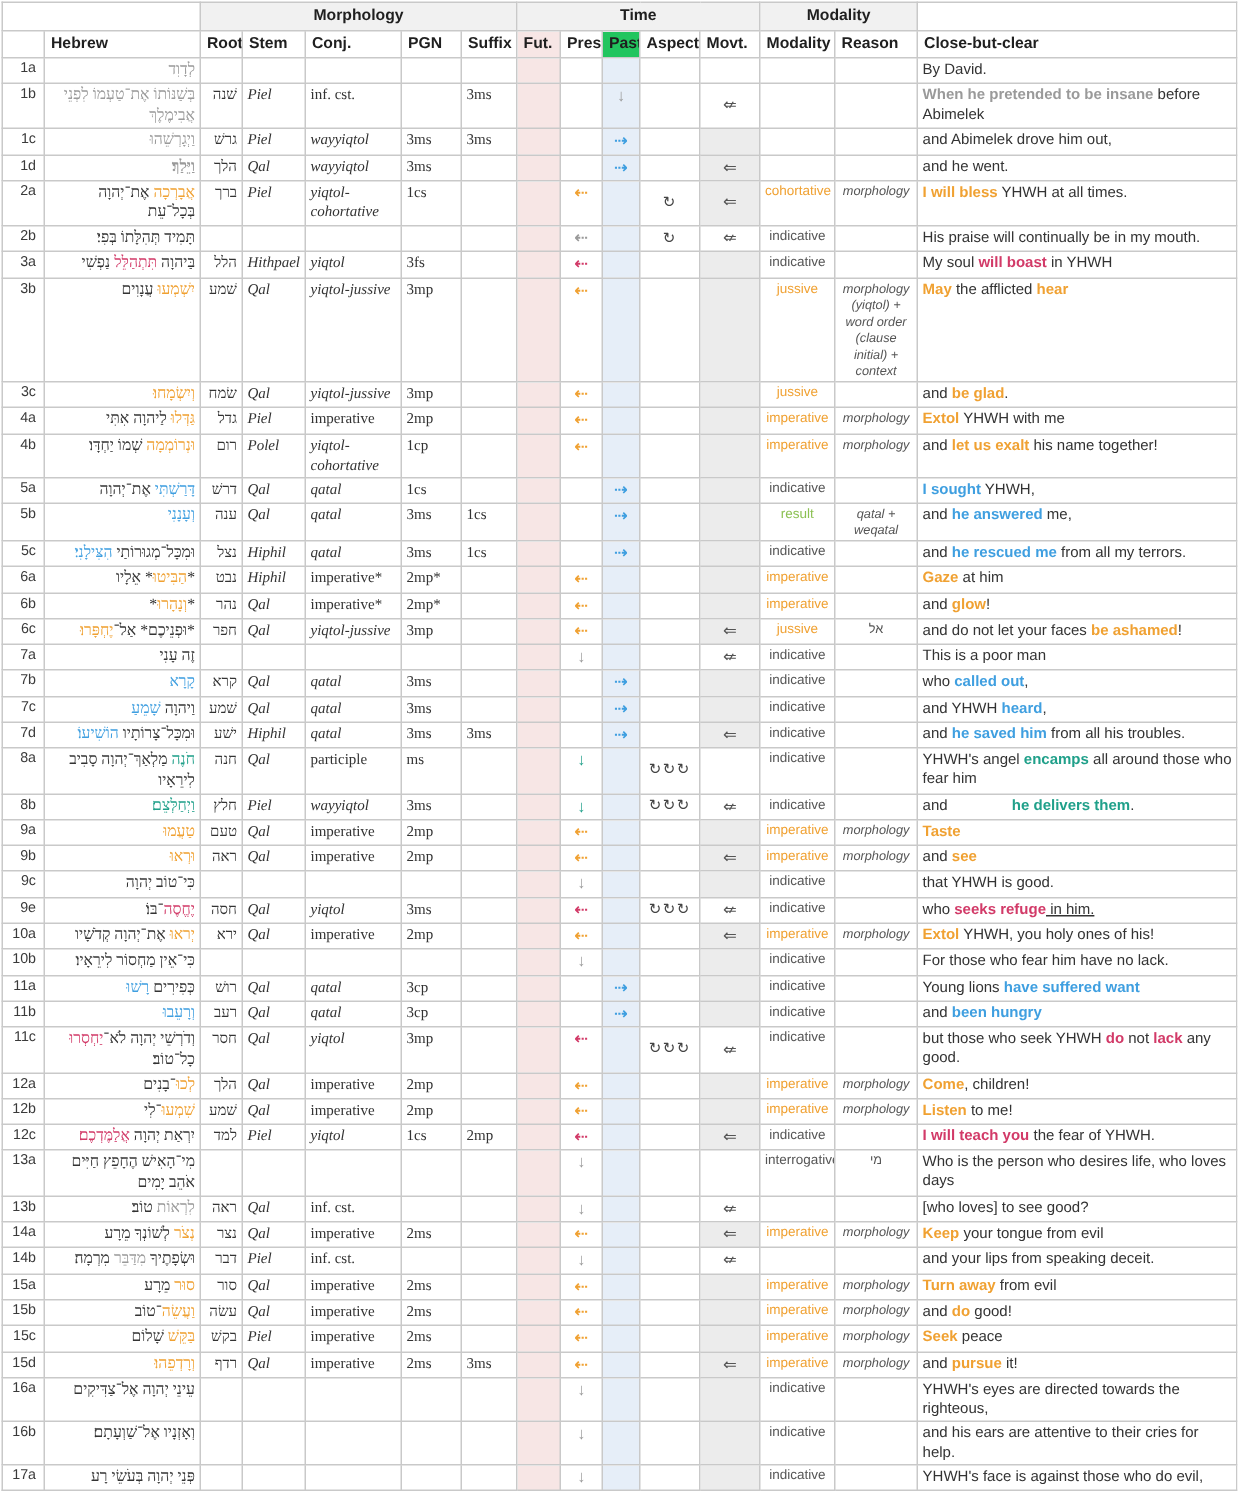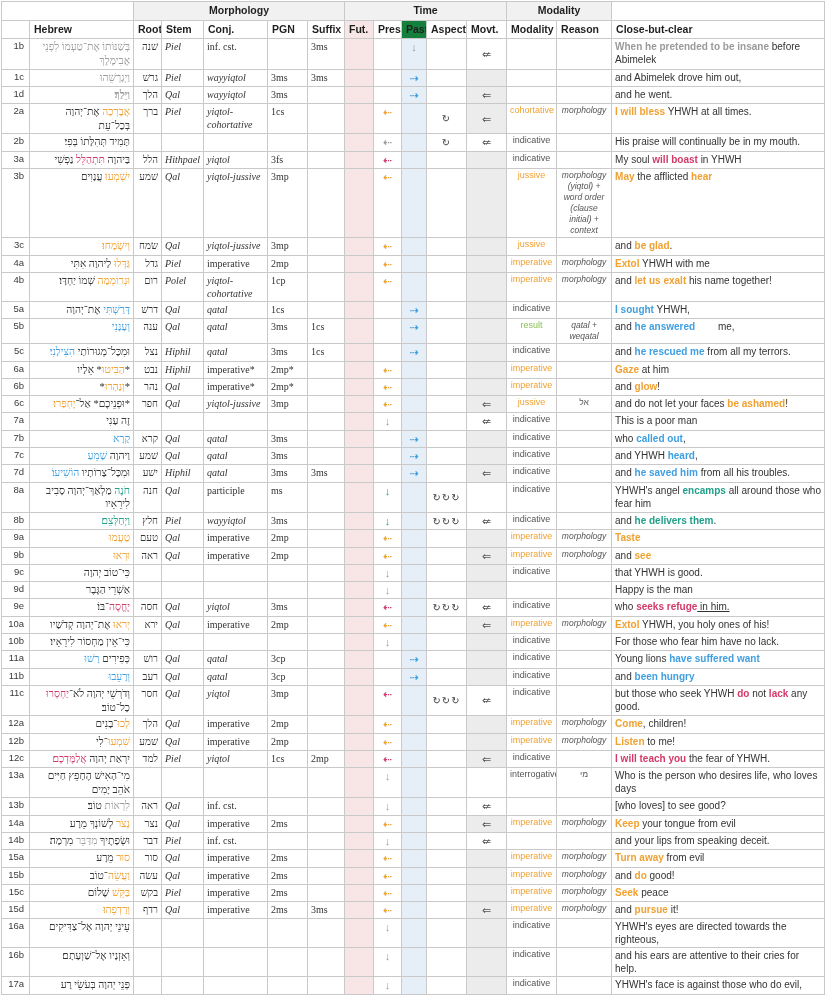--- a/index.html
+++ b/index.html
@@ -8,21 +8,21 @@
   table{border-collapse:collapse;table-layout:fixed;width:823px;}
   col.c-lbl{width:28px}col.c-heb{width:104px}col.c-root{width:28px}col.c-stem{width:42px}
   col.c-conj{width:64px}col.c-pgn{width:40px}col.c-suf{width:37px}col.c-fut{width:29px}
   col.c-pres{width:28px}col.c-past{width:25px}col.c-asp{width:40px}col.c-mov{width:40px}
   col.c-mod{width:50px}col.c-rea{width:55px}col.c-cls{width:213px}
   td,th{border:1px solid #c9c9c9;padding:1px 3px;vertical-align:top;font-size:9.5px;line-height:1.3;overflow:hidden;}
   thead th{font-size:10.5px;font-weight:bold;color:#1f1f1f;text-align:left;padding:2px 4px;}
   th.grp{text-align:center;background:#f1f1f1;}
   th.blank{background:#fff;}
   th.fut-h{background:#f7e6e5;}
-  th.past-h{background:#15803d;}
+  th.past-h{background:#22c55e;}
   td.lbl{text-align:right;color:#3a3a3a;padding-right:5px;font-size:9.5px;}
   td.heb{direction:rtl;text-align:right;font-family:"Liberation Serif","DejaVu Serif","DejaVu Sans",serif;font-size:10.5px;color:#333;}
   td.root{direction:rtl;text-align:right;font-family:"Liberation Serif","DejaVu Serif","DejaVu Sans",serif;font-size:10px;}
   td.stem{font-family:"Liberation Serif","DejaVu Serif",serif;font-style:italic;font-size:10px;}
   td.conj,td.pgn,td.suf{font-family:"Liberation Serif","DejaVu Serif",serif;font-size:10px;}
   td.conj.it{font-style:italic;}
   td.fut{background:#f7e6e5;}
   td.past{background:#e6eef8;}
   td.arr{text-align:center;vertical-align:top;font-size:11px;font-weight:bold;padding-top:1px;}
   td.asp{text-align:center;vertical-align:middle;color:#444;font-size:10px;letter-spacing:1px;white-space:nowrap;}
@@ -77,20 +77,37 @@
       <th class="past-h">Past</th>
       <th>Aspect</th>
       <th>Movt.</th>
       <th>Modality</th>
       <th>Reason</th>
       <th>Close-but-clear</th>
     </tr>
   </thead>
   <tbody id="tbody">
         <tr>
+          <td class="lbl">1a</td>
+          <td class="heb"><span style="color: rgb(154, 154, 154);">לְדָוִד</span></td>
+          <td class="root"></td>
+          <td class="stem"></td>
+          <td class="conj"></td>
+          <td class="pgn"></td>
+          <td class="suf"></td>
+          <td class="fut"></td>
+          <td class="arr "></td>
+          <td class="arr past"></td>
+          <td class="asp"></td>
+          <td class="mov"></td>
+          <td class="mod"></td>
+          <td class="rea"></td>
+          <td class="cls"><span style="color: rgb(51, 51, 51);">By David.</span></td>
+        </tr>
+        <tr>
           <td class="lbl">1b</td>
           <td class="heb"><span style="color: rgb(154, 154, 154);">בְּשַׁנּוֹתוֹ אֶת־טַעְמוֹ לִפְנֵי אֲבִימֶלֶךְ</span></td>
           <td class="root">שׁנה</td>
           <td class="stem">Piel</td>
           <td class="conj">inf. cst.</td>
           <td class="pgn"></td>
           <td class="suf">3ms</td>
           <td class="fut"></td>
           <td class="arr "></td>
           <td class="arr past"><span style="color: rgb(154, 154, 154);">↓</span></td>
@@ -278,21 +295,21 @@
           <td class="conj it">qatal</td>
           <td class="pgn">3ms</td>
           <td class="suf">1cs</td>
           <td class="fut"></td>
           <td class="arr "></td>
           <td class="arr past"><span style="color: rgb(63, 159, 224);">⇢</span></td>
           <td class="asp"></td>
           <td class="mov gray"></td>
           <td class="mod" style="color: rgb(140, 193, 83);">result</td>
           <td class="rea it">qatal + weqatal</td>
-          <td class="cls"><span style="color: rgb(51, 51, 51);">and </span><span class="seg-b" style="color: rgb(63, 159, 224);">he answered</span><span style="color: rgb(51, 51, 51); padding-left: 20px;"> me,</span></td>
+          <td class="cls"><span style="color: rgb(51, 51, 51);">and </span><span class="seg-b" style="color: rgb(63, 159, 224);">he answered</span><span style="color: rgb(51, 51, 51);"> me,</span></td>
         </tr>
         <tr>
           <td class="lbl">5c</td>
           <td class="heb"><span style="color: rgb(51, 51, 51);">וּמִכָּל־מְגוּרוֹתַי </span><span style="color: rgb(63, 159, 224);">הִצִּילָנִי׃</span></td>
           <td class="root">נצל</td>
           <td class="stem">Hiphil</td>
           <td class="conj it">qatal</td>
           <td class="pgn">3ms</td>
           <td class="suf">1cs</td>
           <td class="fut"></td>
@@ -448,21 +465,21 @@
           <td class="conj it">wayyiqtol</td>
           <td class="pgn">3ms</td>
           <td class="suf"></td>
           <td class="fut"></td>
           <td class="arr "><span style="color: rgb(32, 160, 138);">↓</span></td>
           <td class="arr past"></td>
           <td class="asp">↻↻↻</td>
           <td class="mov">⇍</td>
           <td class="mod" style="color: rgb(85, 85, 85);">indicative</td>
           <td class="rea"></td>
-          <td class="cls"><span style="color: rgb(51, 51, 51);">and </span><span class="seg-b" style="color: rgb(32, 160, 138);">he delivers them</span><span style="color: rgb(51, 51, 51);">.</span></td>
+          <td class="cls"><span style="color: rgb(51, 51, 51);">and </span><span class="seg-b" style="color: rgb(32, 160, 138); margin-left: 40px;">he delivers them</span><span style="color: rgb(51, 51, 51);">.</span></td>
         </tr>
         <tr>
           <td class="lbl">9a</td>
           <td class="heb"><span style="color: rgb(240, 161, 50);">טַעֲמוּ</span></td>
           <td class="root">טעם</td>
           <td class="stem">Qal</td>
           <td class="conj">imperative</td>
           <td class="pgn">2mp</td>
           <td class="suf"></td>
           <td class="fut"></td>
@@ -500,37 +517,20 @@
           <td class="pgn"></td>
           <td class="suf"></td>
           <td class="fut"></td>
           <td class="arr "><span style="color: rgb(154, 154, 154);">↓</span></td>
           <td class="arr past"></td>
           <td class="asp"></td>
           <td class="mov gray"></td>
           <td class="mod" style="color: rgb(85, 85, 85);">indicative</td>
           <td class="rea"></td>
           <td class="cls"><span style="color: rgb(51, 51, 51);">that YHWH is good.</span></td>
-        </tr>
-        <tr>
-          <td class="lbl">9d</td>
-          <td class="heb"><span style="color: rgb(51, 51, 51);">אַשְׁרֵי הַגֶּבֶר</span></td>
-          <td class="root"></td>
-          <td class="stem"></td>
-          <td class="conj"></td>
-          <td class="pgn"></td>
-          <td class="suf"></td>
-          <td class="fut"></td>
-          <td class="arr "><span style="color: rgb(154, 154, 154);">↓</span></td>
-          <td class="arr past"></td>
-          <td class="asp"></td>
-          <td class="mov gray"></td>
-          <td class="mod"></td>
-          <td class="rea"></td>
-          <td class="cls"><span style="color: rgb(51, 51, 51);">Happy is the man</span></td>
         </tr>
         <tr>
           <td class="lbl">9e</td>
           <td class="heb"><span style="color: rgb(210, 58, 104);">יֶחֱסֶה</span><span style="color: rgb(51, 51, 51);">־בּוֹ׃</span></td>
           <td class="root">חסה</td>
           <td class="stem">Qal</td>
           <td class="conj it">yiqtol</td>
           <td class="pgn">3ms</td>
           <td class="suf"></td>
           <td class="fut"></td>

